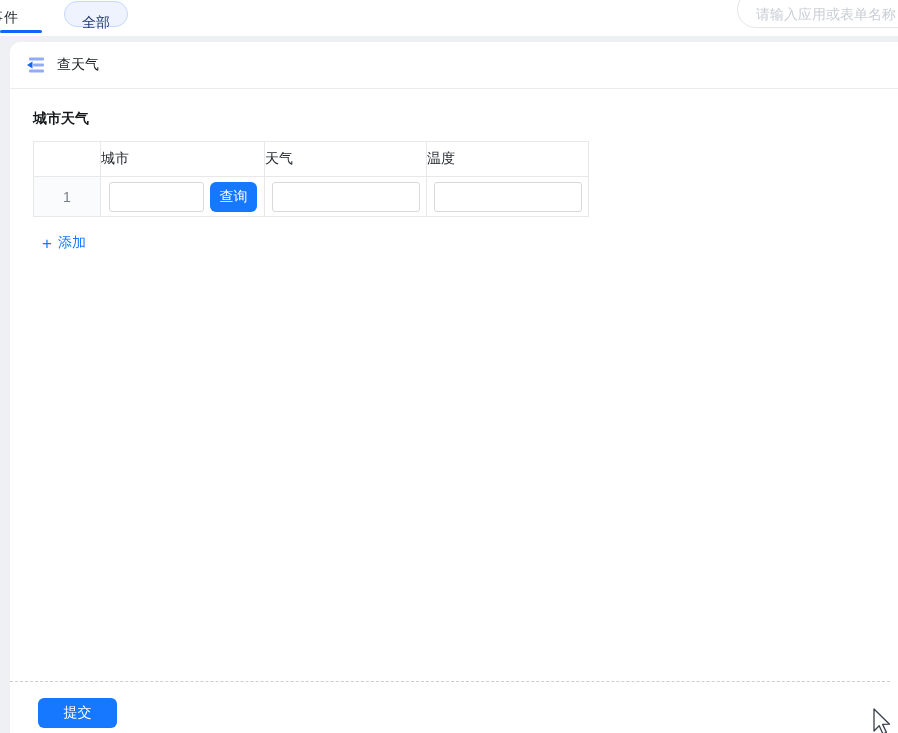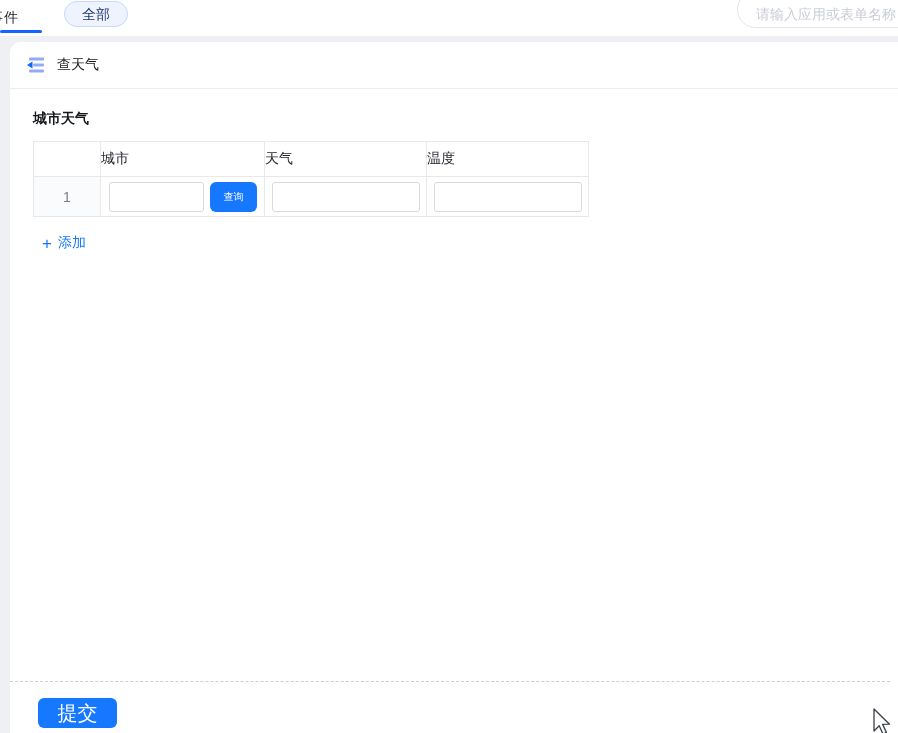--- a/index.html
+++ b/index.html
@@ -29,21 +29,21 @@
     color: #1f2329; letter-spacing: 1px;
   }
   .tab-underline {
     position: absolute; left: 0; top: 30px;
     width: 42px; height: 3px;
     background: #1664ff; border-radius: 2px;
   }
   .filter-pill {
     position: absolute; left: 64px; top: 1px;
     height: 26px; line-height: 24px;
-    padding: 0 17px;
+    padding: 8px 17px;
     background: #eef3fe;
     border: 1px solid #c6d8fb;
     border-radius: 14px;
     color: #20386b;
     cursor: pointer;
   }
   .search-box {
     position: absolute; left: 737px; top: -9px;
     width: 230px; height: 37px;
     border: 1px solid #e3e5e9;
@@ -111,21 +111,21 @@
     font-family: "Liberation Sans", "DejaVu Sans", sans-serif;
   }
   .city-input { width: 95px; }
   .wide-cell-inner { padding: 0 6px 0 7px; }
   .wide-input { width: 100%; }
   .query-btn {
     width: 47px; height: 30px;
     background: #1677ff;
     color: #fff;
     border: none; border-radius: 6px;
-    font-size: 10px;
+    font-size: 14px;
     font-family: "Liberation Sans", "DejaVu Sans", sans-serif;
     cursor: pointer;
     flex: none;
   }
 
   
   .add-link {
     display: inline-flex; align-items: center;
     margin: 17px 0 0 9px;
     color: #1677ff;
@@ -138,21 +138,21 @@
     position: absolute; left: 0; top: 639px;
     width: 880px;
     border-top: 1px dashed #cdcdcd;
     padding: 16px 0 0 28px;
   }
   .submit-btn {
     width: 79px; height: 30px;
     background: #1677ff;
     color: #fff;
     border: none; border-radius: 6px;
-    font-size: 20px;
+    font-size: 14px;
     font-family: Liberation Mono, monospace;
     cursor: pointer;
   }
 
   
   .mouse-cursor { position: absolute; left: 872px; top: 708px; }
 </style>
 </head>
 <body>
 

